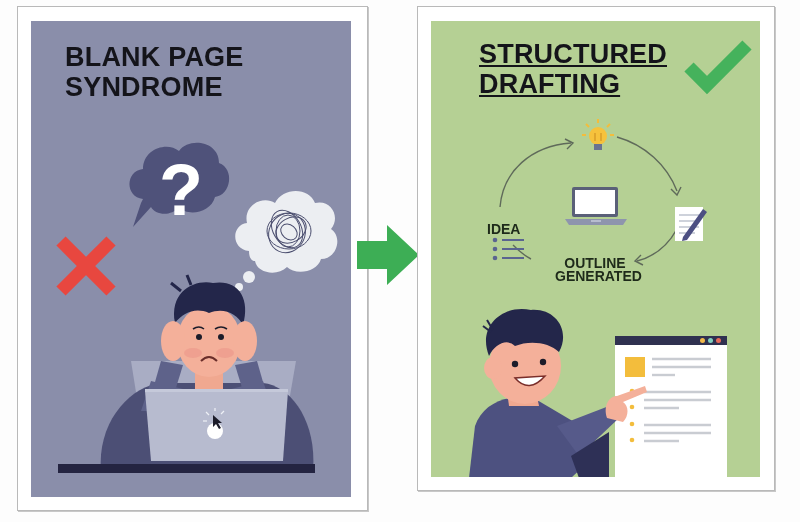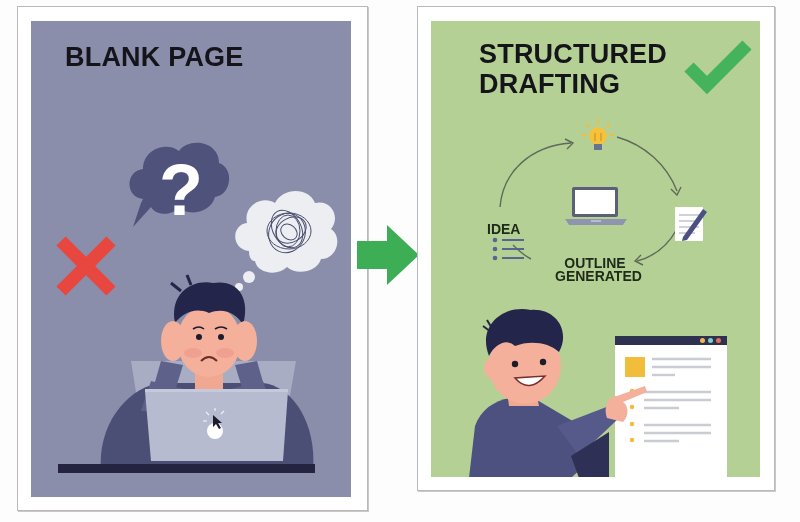--- a/index.html
+++ b/index.html
@@ -34,20 +34,21 @@
 
     svg { position: absolute; overflow: visible; }
   </style>
 </head>
 <body>
 
 <div class="frame" id="frame-left"></div>
 <div class="panel" id="panel-left">
   <div class="title" style="left:34px; top:21px;">
     <div>BLANK PAGE</div>
+    <div>SYNDROME</div>
   </div>
 
   
   <svg style="left:92px; top:116px;" width="110" height="110" viewBox="0 0 110 110">
     <path d="M20 62 C2 60 2 34 20 32 C20 12 44 4 56 14 C66 0 96 4 96 26 C112 32 108 58 92 60 C88 76 64 80 56 70 C48 80 32 78 28 70 L10 90 L18 66 Z" fill="#4f527a"></path>
     <text x="58" y="78" font-family="Liberation Sans, sans-serif" font-weight="700" font-size="72" fill="#ffffff" text-anchor="middle">?</text>
   </svg>
   <circle></circle>
 
   
@@ -115,21 +116,21 @@
   
   <div style="position:absolute; left:27px; top:443px; width:257px; height:9px; background:#242441;"></div>
 </div>
 
 <svg style="left:357px; top:225px;" width="64" height="60" viewBox="0 0 64 60">
   <polygon points="0,16 30,16 30,0 62,30 30,60 30,44 0,44" fill="#3dae55"></polygon>
 </svg>
 
 <div class="frame" id="frame-right"></div>
 <div class="panel" id="panel-right">
-  <div class="title" style="left:48px; top:18px;">
+  <div class="title" style="left:48px; top:18px;text-decoration:underline;">
     <div>STRUCTURED</div>
     <div>DRAFTING</div>
   </div>
 
   <svg style="left:252px; top:16px;" width="72" height="58" viewBox="0 0 72 58">
     <polyline points="6,30 24,48 64,8" fill="none" stroke="#45b25c" stroke-width="13" stroke-linejoin="miter"></polyline>
   </svg>
 
   <svg style="left:0; top:0;" width="329" height="300" viewBox="0 0 329 300">
     <g fill="none" stroke="#5f6a5a" stroke-width="1.4">

